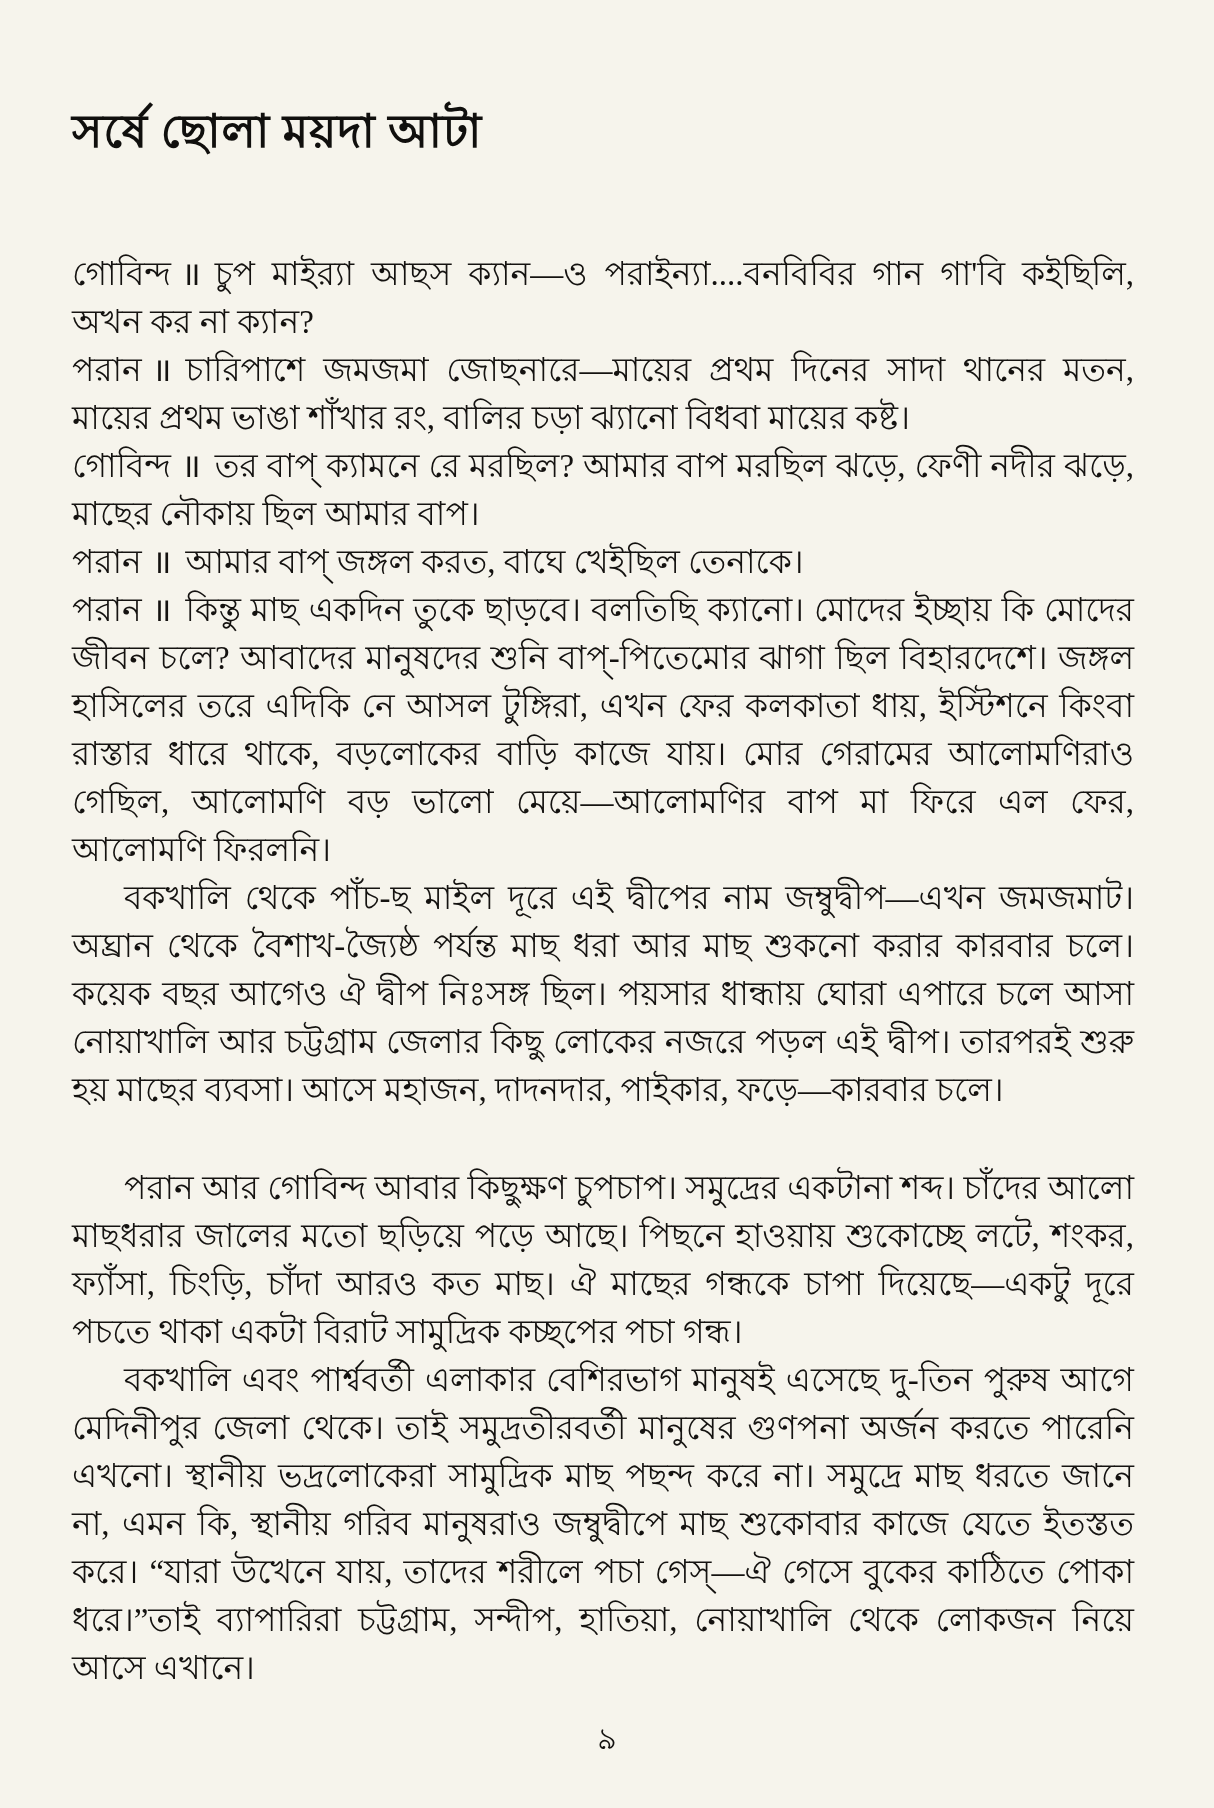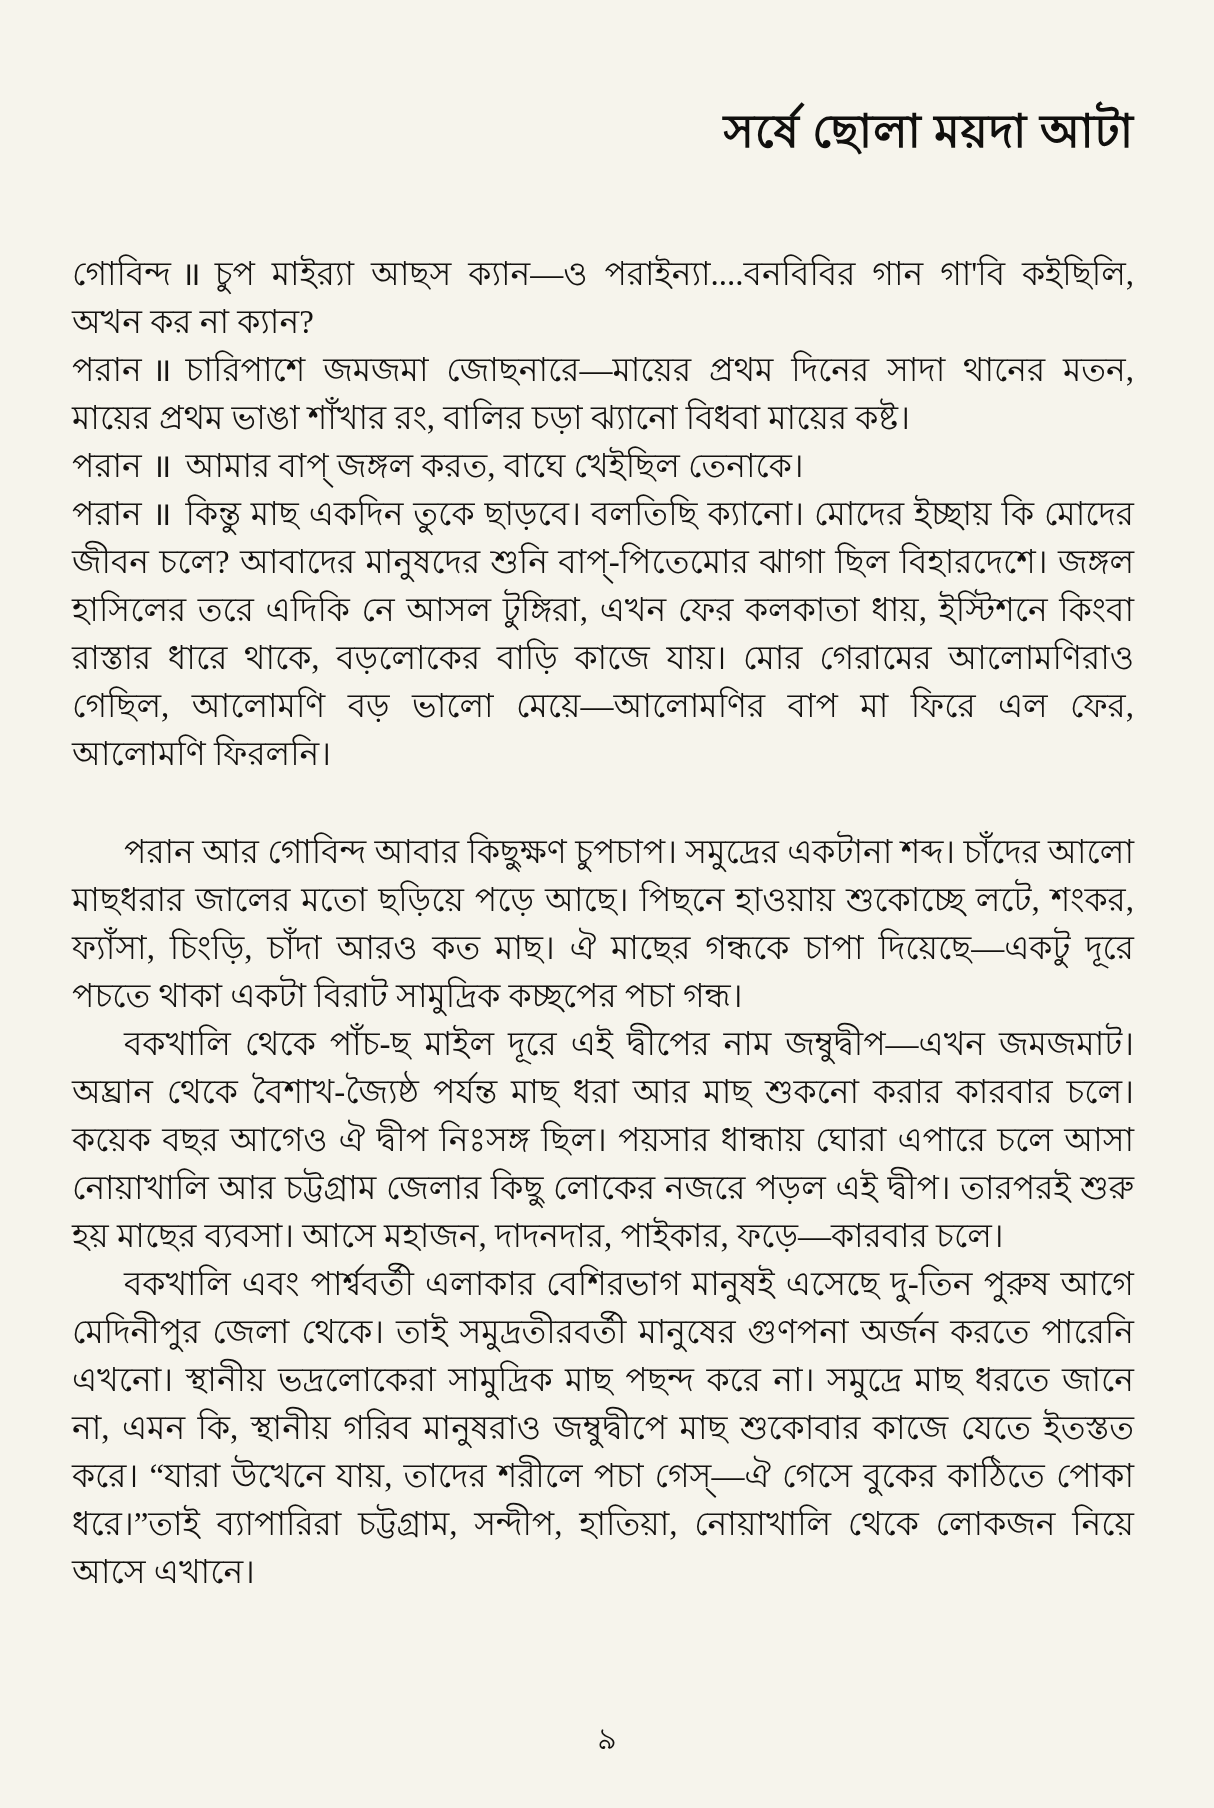--- a/index.html
+++ b/index.html
@@ -13,21 +13,21 @@
     width: 1214px;
     height: 1808px;
     background: #f6f4ec;
     color: #141210;
     overflow: hidden;
   }
   .page-inner {
     padding: 96px 80px 0 72px;
   }
   h1.title {
-    text-align: right;
+    text-align: left;
     font-size: 46px;
     font-weight: bold;
     letter-spacing: 1px;
     margin-bottom: 78px;
     color: #100f0d;
   }
   .body-text {
     font-size: 33px;
     line-height: 48px;
     text-align: justify;
@@ -65,29 +65,30 @@
   <div class="page-inner">
 
     <h1 class="title">সর্ষে ছোলা ময়দা আটা</h1>
 
     <div class="body-text">
 
       <p class="dialogue"><span class="speaker">গোবিন্দ</span><span class="sep">॥</span><span>চুপ মাইর‍্যা আছস ক্যান—ও পরাইন্যা....বনবিবির গান গা'বি কইছিলি, অখন কর না ক্যান?</span></p>
 
       <p class="dialogue"><span class="speaker">পরান</span><span class="sep">॥</span><span>চারিপাশে জমজমা জোছনারে—মায়ের প্রথম দিনের সাদা থানের মতন, মায়ের প্রথম ভাঙা শাঁখার রং, বালির চড়া ঝ্যানো বিধবা মায়ের কষ্ট।</span></p>
 
+      <p class="dialogue"><span class="speaker">গোবিন্দ</span><span class="sep">॥</span><span>তর বাপ্ ক্যামনে রে মরছিল? আমার বাপ মরছিল ঝড়ে,  ফেণী নদীর ঝড়ে, মাছের নৌকায় ছিল আমার বাপ।</span></p>
 
       <p class="dialogue"><span class="speaker">পরান</span><span class="sep">॥</span><span>আমার বাপ্ জঙ্গল করত, বাঘে খেইছিল তেনাকে।</span></p>
 
 
       <p class="dialogue"><span class="speaker">পরান</span><span class="sep">॥</span><span>কিন্তু মাছ একদিন তুকে ছাড়বে। বলতিছি ক্যানো। মোদের ইচ্ছায় কি মোদের জীবন চলে? আবাদের মানুষদের শুনি বাপ্-পিতেমোর ঝাগা ছিল বিহারদেশে। জঙ্গল হাসিলের তরে এদিকি নে আসল টুঙ্গিরা, এখন ফের কলকাতা ধায়, ইস্টিশনে কিংবা রাস্তার ধারে থাকে, বড়লোকের বাড়ি কাজে যায়। মোর গেরামের আলোমণিরাও গেছিল, আলোমণি বড় ভালো মেয়ে—আলোমণির বাপ মা ফিরে এল ফের, আলোমণি ফিরলনি।</span></p>
 
+      <p class="narrative">বকখালি থেকে পাঁচ-ছ মাইল দূরে এই দ্বীপের নাম জম্বুদ্বীপ—এখন জমজমাট। অঘ্রান থেকে বৈশাখ-জ্যৈষ্ঠ পর্যন্ত মাছ ধরা আর মাছ শুকনো করার কারবার চলে। কয়েক বছর আগেও ঐ দ্বীপ নিঃসঙ্গ ছিল। পয়সার ধান্ধায় ঘোরা এপারে চলে আসা নোয়াখালি আর চট্টগ্রাম জেলার কিছু লোকের নজরে পড়ল এই দ্বীপ। তারপরই শুরু হয় মাছের ব্যবসা। আসে মহাজন, দাদনদার, পাইকার, ফড়ে—কারবার চলে।</p>
+
       <p class="narrative first">পরান আর গোবিন্দ আবার কিছুক্ষণ চুপচাপ। সমুদ্রের একটানা শব্দ। চাঁদের আলো মাছধরার জালের মতো ছড়িয়ে পড়ে আছে। পিছনে হাওয়ায় শুকোচ্ছে লটে, শংকর, ফ্যাঁসা, চিংড়ি, চাঁদা আরও কত মাছ। ঐ মাছের গন্ধকে চাপা দিয়েছে—একটু দূরে পচতে থাকা একটা বিরাট সামুদ্রিক কচ্ছপের পচা গন্ধ।</p>
-
-      <p class="narrative">বকখালি থেকে পাঁচ-ছ মাইল দূরে এই দ্বীপের নাম জম্বুদ্বীপ—এখন জমজমাট। অঘ্রান থেকে বৈশাখ-জ্যৈষ্ঠ পর্যন্ত মাছ ধরা আর মাছ শুকনো করার কারবার চলে। কয়েক বছর আগেও ঐ দ্বীপ নিঃসঙ্গ ছিল। পয়সার ধান্ধায় ঘোরা এপারে চলে আসা নোয়াখালি আর চট্টগ্রাম জেলার কিছু লোকের নজরে পড়ল এই দ্বীপ। তারপরই শুরু হয় মাছের ব্যবসা। আসে মহাজন, দাদনদার, পাইকার, ফড়ে—কারবার চলে।</p>
 
       <p class="narrative">বকখালি এবং পার্শ্ববর্তী এলাকার বেশিরভাগ মানুষই এসেছে দু-তিন পুরুষ আগে মেদিনীপুর জেলা থেকে। তাই সমুদ্রতীরবর্তী মানুষের গুণপনা অর্জন করতে পারেনি এখনো। স্থানীয় ভদ্রলোকেরা সামুদ্রিক মাছ পছন্দ করে না। সমুদ্রে মাছ ধরতে জানে না, এমন কি, স্থানীয় গরিব মানুষরাও জম্বুদ্বীপে মাছ শুকোবার কাজে যেতে ইতস্তত করে। “যারা উখেনে যায়, তাদের শরীলে পচা গেস্—ঐ গেসে বুকের কাঠিতে পোকা ধরে।”তাই ব্যাপারিরা চট্টগ্রাম, সন্দীপ, হাতিয়া, নোয়াখালি থেকে লোকজন নিয়ে আসে এখানে।</p>
 
     </div>
   </div>
 
   <div class="page-number">৯</div>
 </div>
 
 </body></html>

